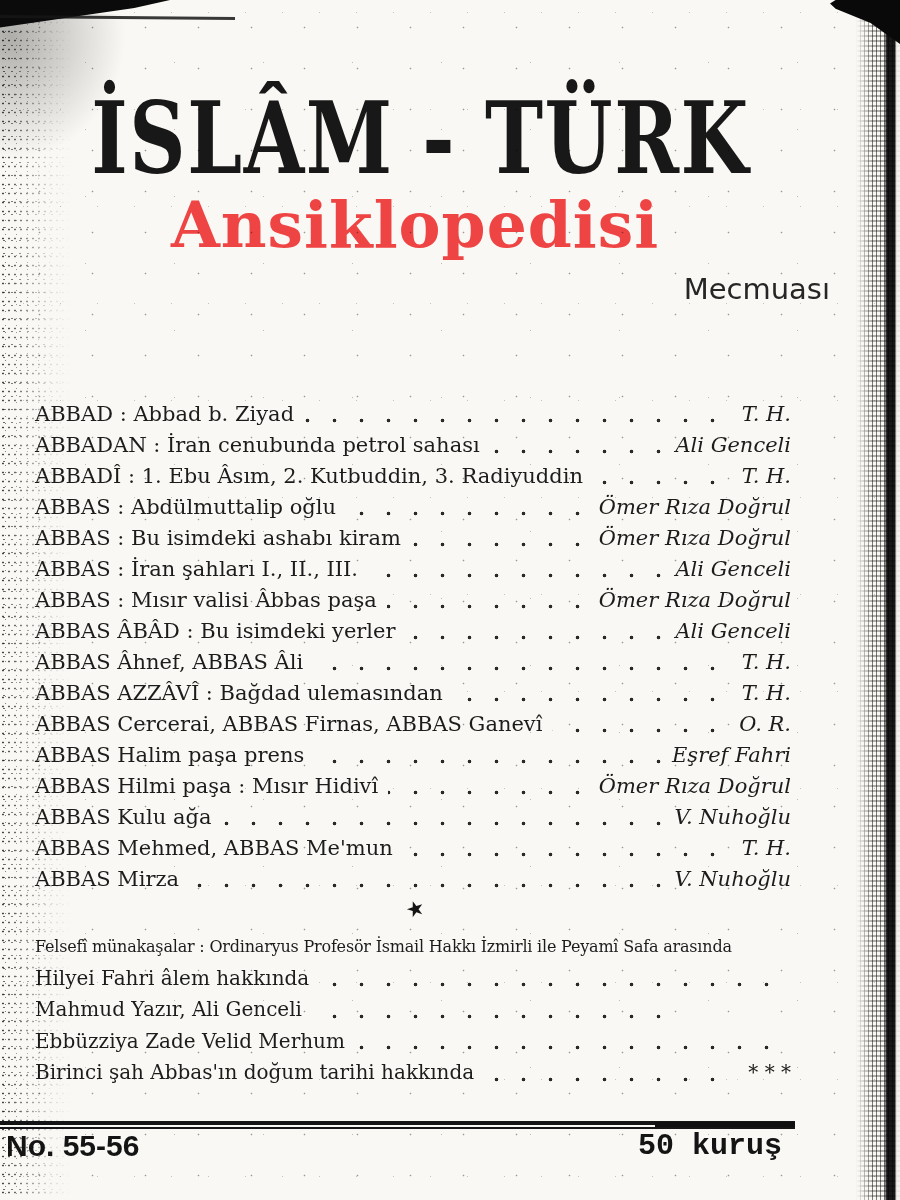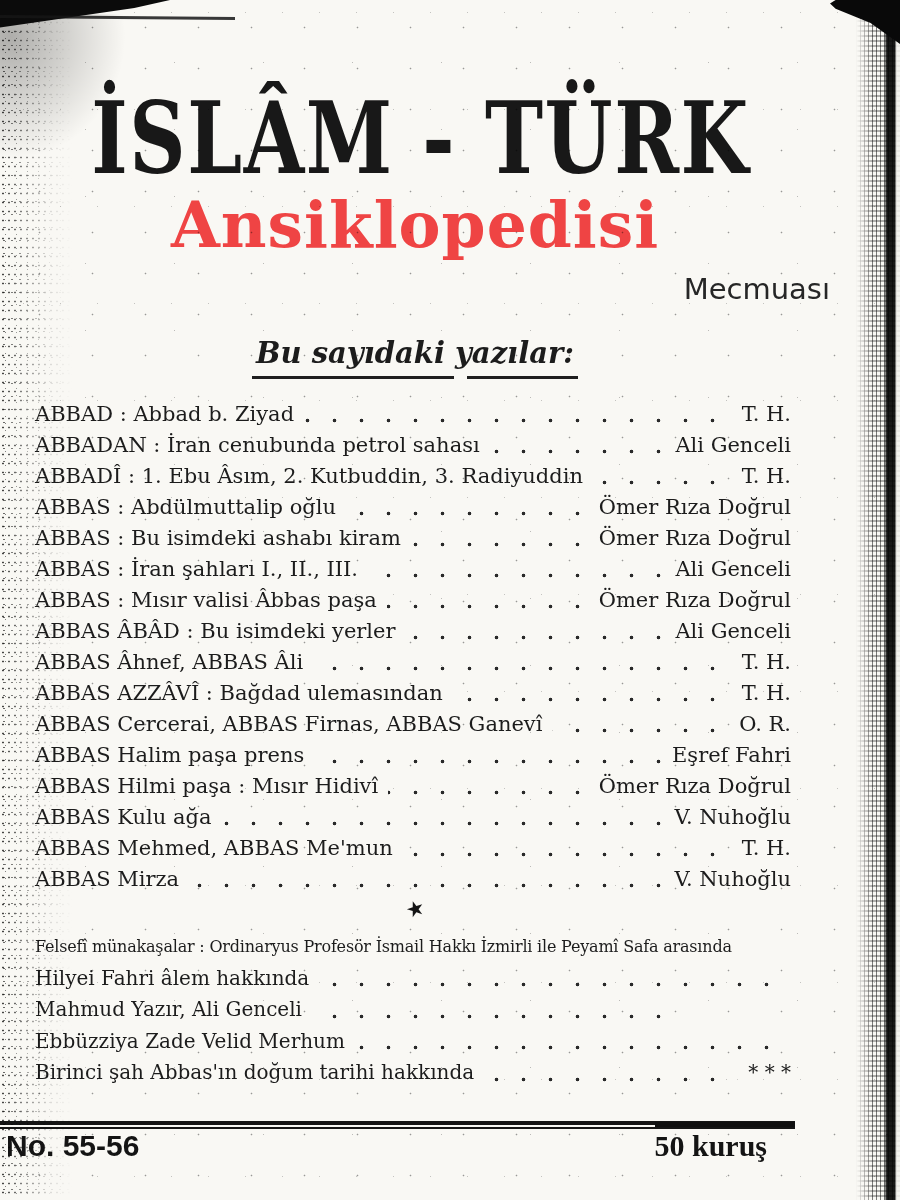--- a/index.html
+++ b/index.html
@@ -92,20 +92,21 @@
   #supp-list .toc-row { height: 31.5px; line-height: 31.5px; font-size: 20px; }
 
   .row-label {
     background: #f9f8f4;
     padding-right: 10px;
     white-space: nowrap;
   }
   .row-author {
     background: #f9f8f4;
     padding-left: 10px;
+    font-style: italic;
     white-space: nowrap;
   }
   .no-dots { background-image: none; }
   .short-leader { border-right: 125px solid transparent; background-clip: padding-box; }
   .row-small { font-size: 16px !important; letter-spacing: -0.2px; }
 
   
   .star-wrap {
     position: absolute;
     top: 897px; left: 0;
@@ -132,22 +133,22 @@
   .footer-issue {
     position: absolute;
     top: 1129px; left: 6px;
     font-family: "Liberation Sans", sans-serif;
     font-weight: 700;
     font-size: 30px;
     color: #141414;
   }
   .footer-price {
     position: absolute;
-    top: 1129px; right: 133px;
-    font-family: Liberation Serif, serif;
+    top: 1129px; right: 118px;
+    font-family: Liberation Mono, monospace;
     font-weight: 700;
     font-size: 30px;
     color: #141414;
   }
 
   
   .noise {
     position: absolute; inset: 0;
     pointer-events: none;
     z-index: 4;
@@ -219,23 +220,20 @@
 </style>
 </head>
 <body>
 
 <div class="page">
 
   <div class="title1">İSLÂM - TÜRK</div>
   <div class="title2">Ansiklopedisi</div>
   <div class="subtitle">Mecmuası</div>
 
-  <div class="heading-wrap">
-    <span class="heading">Bu sayıdaki yazılar:</span>
-  </div>
 
   <div class="toc" id="toc-list">
       <div class="toc-row">
         <span class="row-label">ABBAD : Abbad b. Ziyad</span>
         <span class="row-author">T. H.</span>
       </div>
       <div class="toc-row">
         <span class="row-label">ABBADAN : İran cenubunda petrol sahası</span>
         <span class="row-author">Ali Genceli</span>
       </div>

